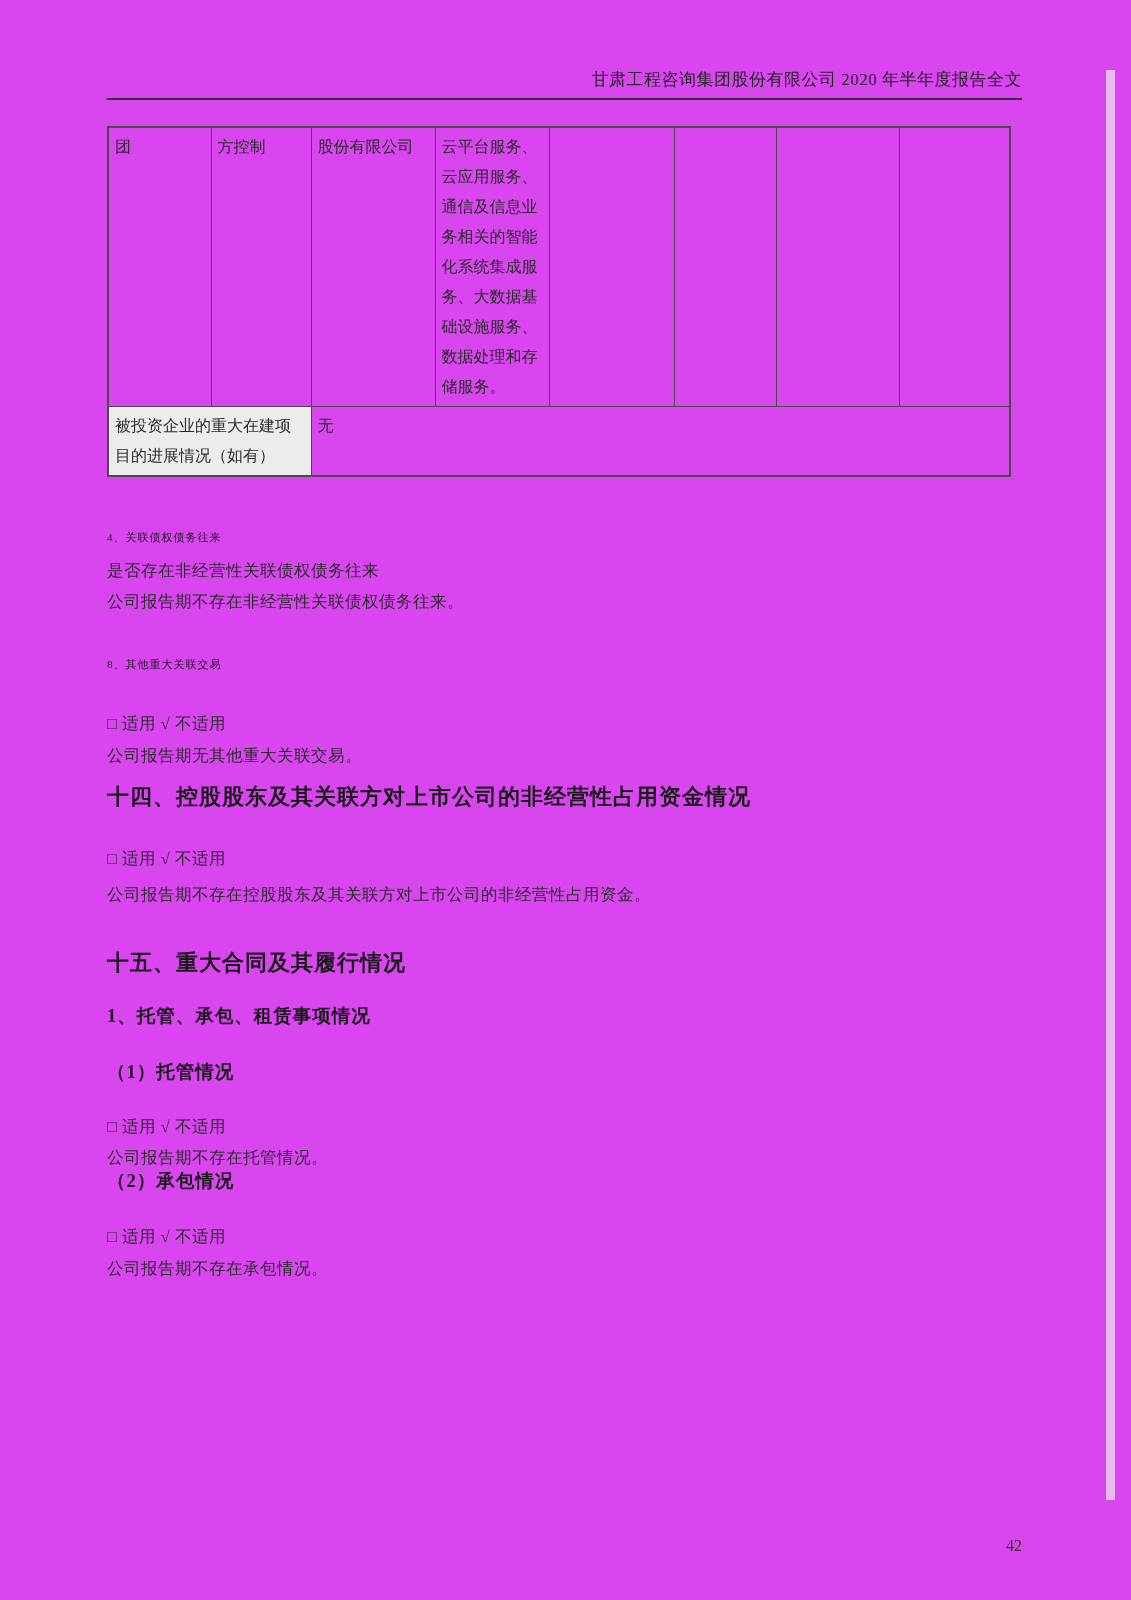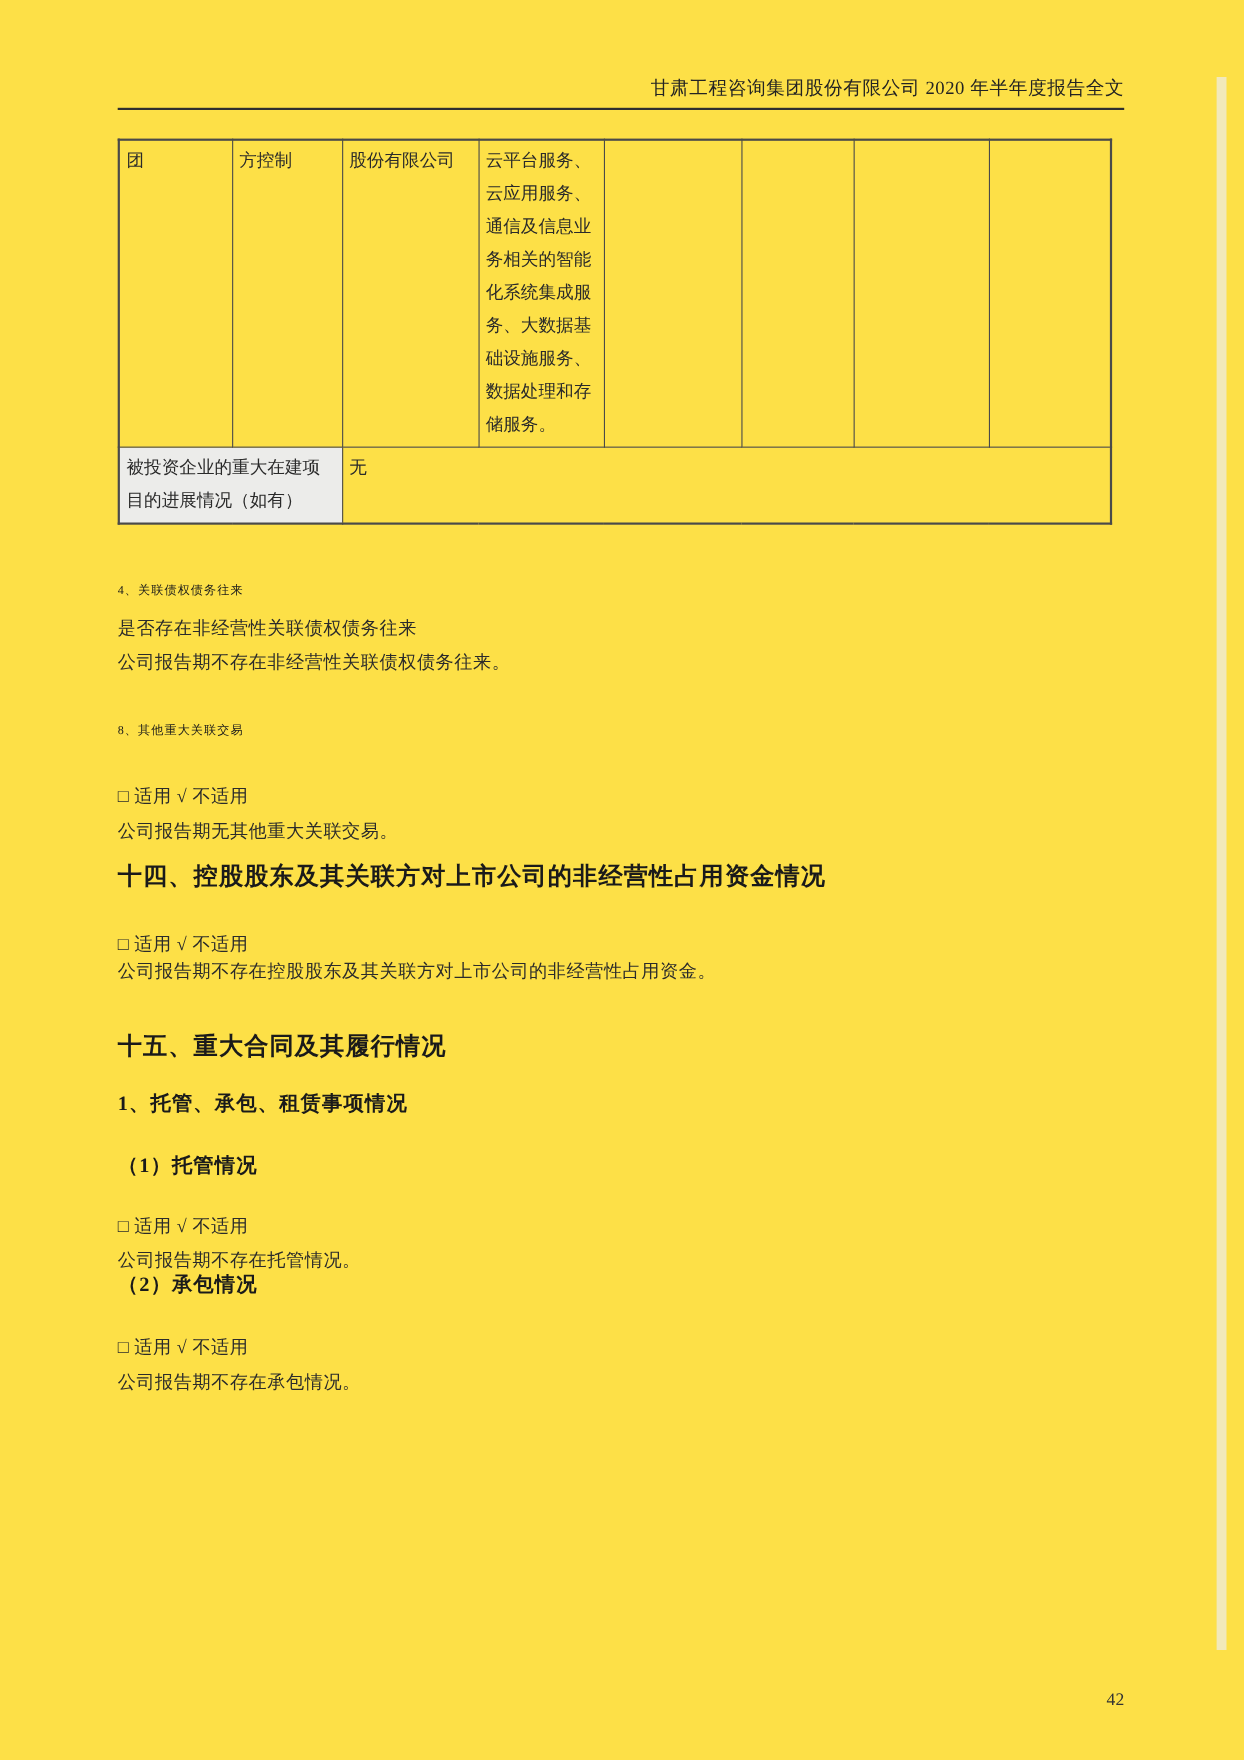--- a/index.html
+++ b/index.html
@@ -1,20 +1,20 @@
 <!DOCTYPE html>
 <html><head>
 <meta charset="utf-8">
 <style>
   html,body { margin:0; padding:0; background:#888; }
   .page {
     position:relative;
     width:1131px; height:1600px;
     margin:0 auto;
-    background:#fde047;
+    background:#d946ef;
     font-family:"Liberation Serif","DejaVu Serif",serif;
     color:#262626;
     overflow:hidden;
   }
   .scan-edge {
     position:absolute; left:1106px; top:70px; width:9px; height:1430px;
     background:#ececec; opacity:.7;
   }
   .content {
     position:absolute; left:107px; top:0; width:915px;
@@ -128,21 +128,21 @@
     <div class="h-sec" style="margin-top:48px">4、关联债权债务往来</div>
     <div class="para" style="margin-top:12px">是否存在非经营性关联债权债务往来</div>
     <div class="para" style="margin-top:11px">公司报告期不存在非经营性关联债权债务往来。</div>
 
     <div class="h-sec" style="margin-top:40px">8、其他重大关联交易</div>
     <div class="para" style="margin-top:38px">□ 适用 √ 不适用</div>
     <div class="para" style="margin-top:12px">公司报告期无其他重大关联交易。</div>
 
     <div class="h-chap" style="margin-top:15px">十四、控股股东及其关联方对上市公司的非经营性占用资金情况</div>
     <div class="para" style="margin-top:36px">□ 适用 √ 不适用</div>
-    <div class="para" style="margin-top:4px">公司报告期不存在控股股东及其关联方对上市公司的非经营性占用资金。</div>
+    <div class="para" style="margin-top:16px">公司报告期不存在控股股东及其关联方对上市公司的非经营性占用资金。</div>
 
     <div class="h-chap" style="margin-top:42px">十五、重大合同及其履行情况</div>
     <div class="h-sub" style="margin-top:24px">1、托管、承包、租赁事项情况</div>
 
     <div class="h-sub" style="margin-top:30px">（1）托管情况</div>
     <div class="para" style="margin-top:32px">□ 适用 √ 不适用</div>
     <div class="para" style="margin-top:11px">公司报告期不存在托管情况。</div>
 
     <div class="h-sub" style="">（2）承包情况</div>
     <div class="para" style="margin-top:33px">□ 适用 √ 不适用</div>

